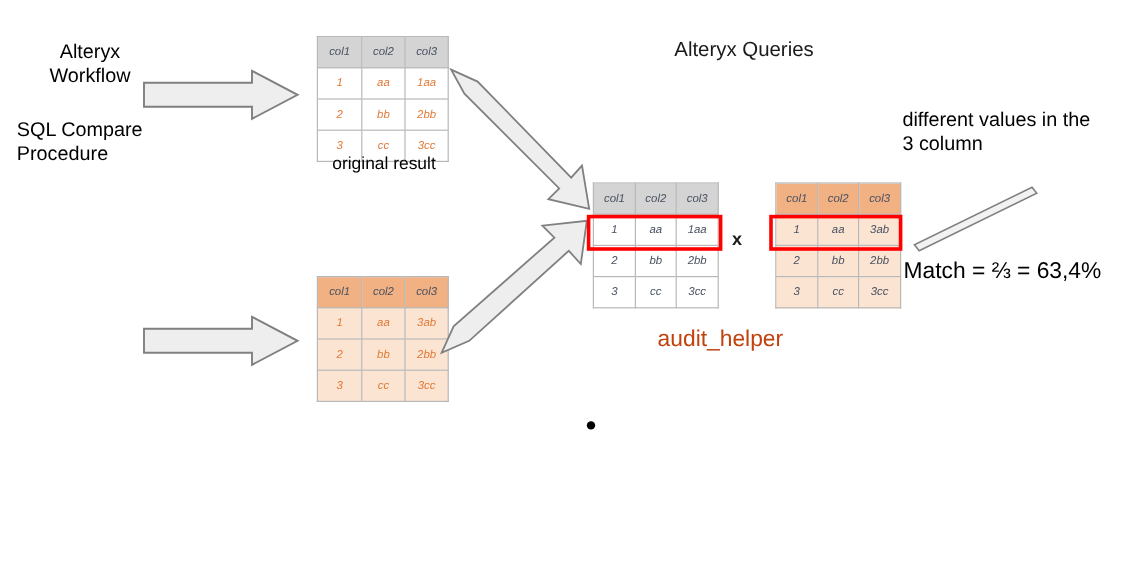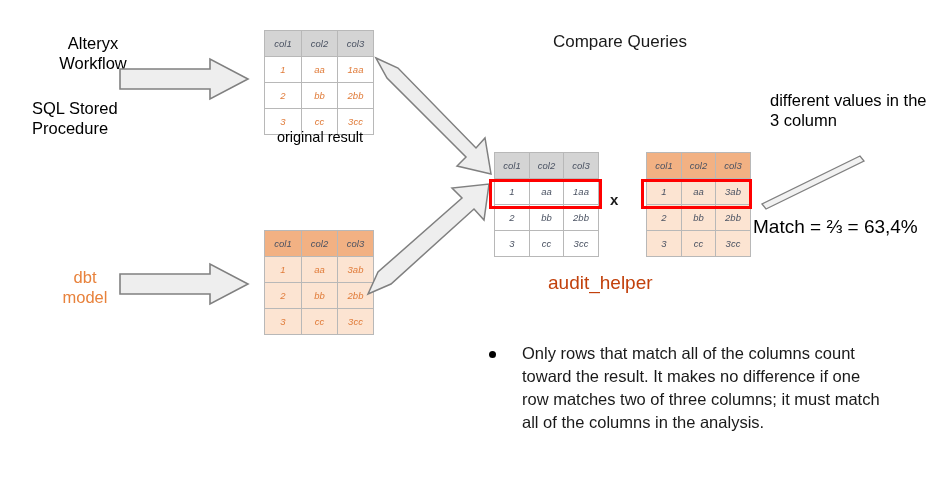--- a/index.html
+++ b/index.html
@@ -20,21 +20,20 @@
   }
   .abs { position: absolute; }
 
   
   .label-text {
     font-size: 16.5px;
     line-height: 20px;
     color: #000000;
     white-space: pre-line;
     text-align: center;
-    margin-left: 18px;
   }
   .label-left {
     text-align: left;
   }
   .orange-text { color: #e8823c; }
   .title-text {
     font-size: 17px;
     color: #1a1a1a;
   }
   .caption {
@@ -119,25 +118,23 @@
   svg { display: block; overflow: visible; }
 </style>
 </head>
 <body>
 
 <div id="canvas">
 
   <div class="abs label-text" style="left:10px; top:33px; width:130px;">Alteryx
 Workflow</div>
 
-  <div class="abs label-text label-left" style="left:14px; top:98px; width:150px;">SQL Stored
+  <div class="abs label-text label-left" style="left:14px; top:98px; width:150px;">SQL Compare
 Procedure</div>
 
-  <div class="abs label-text orange-text" style="left:12px; top:267px; width:110px;">dbt
-model</div>
 
   <div class="abs" style="left:118px; top:57px;">
     <svg width="132" height="44" viewBox="0 0 132 44">
       <polygon points="2,12 92,12 92,2 130,22 92,42 92,32 2,32" fill="#eeeeee" stroke="#808080" stroke-width="1.6" stroke-linejoin="miter"></polygon>
     </svg>
   </div>
 
   <div class="abs" style="left:118px; top:262px;">
     <svg width="132" height="44" viewBox="0 0 132 44">
       <polygon points="2,12 92,12 92,2 130,22 92,42 92,32 2,32" fill="#eeeeee" stroke="#808080" stroke-width="1.6" stroke-linejoin="miter"></polygon>
@@ -210,21 +207,21 @@
       <polygon points="24,6 46,16 124,96 133,86 139,122 105,114 114,105 35,26" fill="#eeeeee" stroke="#808080" stroke-width="1.5" stroke-linejoin="miter"></polygon>
     </svg>
   </div>
 
   <div class="abs" style="left:362px; top:182px;">
     <svg width="145" height="122" viewBox="0 0 145 122">
       <polygon points="6,112 16,90 100,16 90,6 127,2 122,38 112,27 29,102" fill="#eeeeee" stroke="#808080" stroke-width="1.5" stroke-linejoin="miter"></polygon>
     </svg>
   </div>
 
-  <div class="abs title-text" style="left:500px; top:32px; width:240px; text-align:center;">Compare Queries</div>
+  <div class="abs title-text" style="left:500px; top:32px; width:240px; text-align:center;">Alteryx Queries</div>
 
   <div class="tbl-wrap" style="left:494px; top:152px;">
     <table class="mini t-grey">
       <thead>
         <tr>
           <th style="width:34px;">col1</th>
           <th style="width:33px;">col2</th>
           <th style="width:34px;">col3</th>
         </tr>
       </thead>
@@ -288,15 +285,14 @@
 
   <div class="abs" style="left:758px; top:152px;">
     <svg width="112" height="62" viewBox="0 0 112 62">
       <polygon points="4,52 8,57 106,9 102,4" fill="#f2f2f2" stroke="#808080" stroke-width="1.3" stroke-linejoin="miter"></polygon>
     </svg>
   </div>
 
   <div class="abs match-text" style="left:753px; top:216px;">Match = ⅔ = 63,4%</div>
 
   <div class="bullet-dot" style="left:489px; top:351px;"></div>
-  <div class="abs note-text" style="left:522px; top:342px; width:358px;">Only rows that match all of the columns count toward the result. It makes no difference if one row matches two of three columns; it must match all of the columns in the analysis.</div>
 
 </div>
 
 </body></html>

